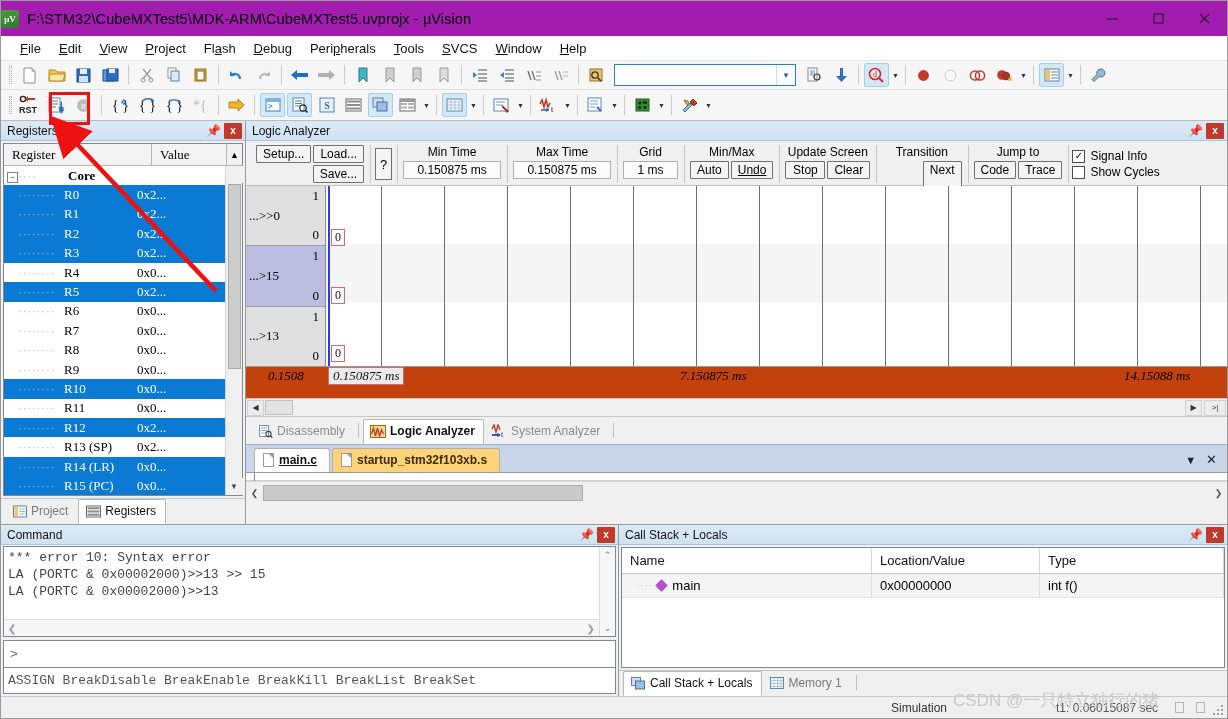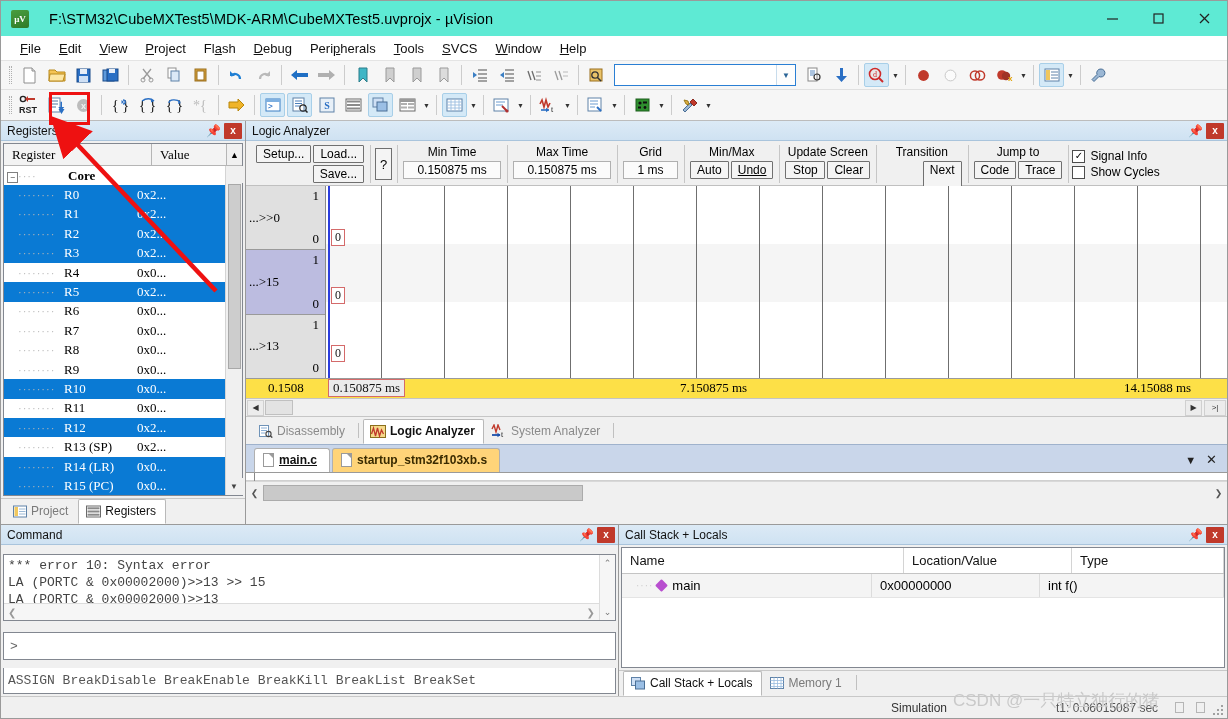--- a/index.html
+++ b/index.html
@@ -15,38 +15,36 @@
     position: relative;
     width: 1228px; height: 719px;
     background: #f0f0f0;
     border: 1px solid #9a9a9a;
     display: flex; flex-direction: column;
   }
 
   
   .titlebar {
     height: 36px; min-height: 36px;
-    background: #5eead4;
+    background: #a21caf;
     display: flex; align-items: center;
-    padding-left: 10px;
     border-bottom: 1px solid #ffffff;
   }
   .app-icon {
     width: 18px; height: 18px;
     background: linear-gradient(160deg,#4a9e3f 0%, #2e7a28 100%);
     border-radius: 2px;
     color:#fff; font-size:9px; font-weight:bold;
     display:flex;align-items:center;justify-content:center;
     font-family:"Liberation Serif",serif;
     margin-right: 8px;
   }
   .title-text {
     font-size: 14.5px; color: #000; white-space: nowrap;
     letter-spacing: 0.1px;
-    margin-left: 12px;
   }
   .win-controls { margin-left: auto; display: flex; height: 36px; }
   .win-btn {
     width: 46px; height: 36px;
     display: flex; align-items: center; justify-content: center;
     color: #222;
   }
 
   
   .menubar {
@@ -237,23 +235,23 @@
   .la-band { position:absolute; left:0; right:0; }
   .la-band.alt { background:#f5f5f5; }
   .la-gridline { position:absolute; top:0; bottom:0; width:1px; background:#6f6f6f; }
   .la-cursor { position:absolute; top:0; bottom:0; width:2px; background:#2c3ede; left:2px; }
   .la-zeromark {
     position:absolute; border:1px solid #d46a6a; background:#fff;
     font-family:"Liberation Serif", serif; font-size:12px;
     padding:0 3px; color:#111;
   }
   .la-timeaxis {
-    height:20px; min-height:20px; background:#fde047;
+    height:32px; min-height:20px; background:#c2410c;
     border-top:1px solid #9a9a9a;
-    position:relative; font-family:"Liberation Serif", serif; font-size:13px;
+    position:relative; font-family:"Liberation Serif", serif; font-size:13px;font-style:italic;
   }
   .la-timeaxis span { position:absolute; top:1px; white-space:nowrap; }
   .la-cursor-box {
     position:absolute; top:0px; left:82px;
     border:1px solid #d46a6a; background:#ebebeb;
     font-family:"Liberation Serif", serif; font-size:13px;
     padding:0px 4px; color:#111; z-index:4;
   }
   .la-hscroll {
     height:18px; min-height:18px; background:#f0f0f0;
@@ -314,21 +312,21 @@
     height:22px;min-height:22px;background:#f0f0f0;display:flex;align-items:center;
     border-top:1px solid #d8d8d8;
   }
   .ed-arrow{width:17px;height:18px;display:flex;align-items:center;justify-content:center;
     font-size:9px;color:#555;}
   .ed-thumb{height:16px;background:#c9c9c9;border:1px solid #ababab;}
 
   
   .bottom-row { height: 172px; min-height:172px; display:flex; border-top:1px solid #9a9a9a;}
   .cmd-pane { width:618px; min-width:618px; display:flex; flex-direction:column;
-              border-right:1px solid #9a9a9a; background:#f0f0f0;gap:8px; }
+              border-right:1px solid #9a9a9a; background:#f0f0f0; }
   .cmd-out {
     flex:1; background:#fff; border:1px solid #828790; margin:1px 2px 0 2px;
     display:flex; min-height:0; position:relative;
   }
   .cmd-lines {
     flex:1; font-family:"Liberation Mono", monospace; font-size:13px;
     color:#444; padding:2px 4px; line-height:17px; overflow:hidden; white-space:pre;
   }
   .cmd-vsb { width:16px; background:#f6f6f6; border-left:1px solid #dcdcdc;
      display:flex;flex-direction:column;justify-content:space-between;}
@@ -1298,21 +1296,21 @@
       <div class="pane-header">
         <span>Call Stack + Locals</span>
         <div class="tools">
           <div class="pin-btn">📌</div>
           <div class="close-btn-sq">x</div>
         </div>
       </div>
 
       <div class="csl-table">
         <div class="csl-head">
-          <div class="csl-th" style="width:282px;">Name</div>
+          <div class="csl-th" style="width:250px;">Name</div>
           <div class="csl-th" style="width:168px;">Location/Value</div>
           <div class="csl-th" style="flex:1;">Type</div>
         </div>
         <div class="csl-row">
           <div class="csl-td" style="width:250px;">
             <span class="csl-dots">····</span>
             <span class="diamond"></span>
             <span>main</span>
           </div>
           <div class="csl-td" style="width:168px;">0x00000000</div>

